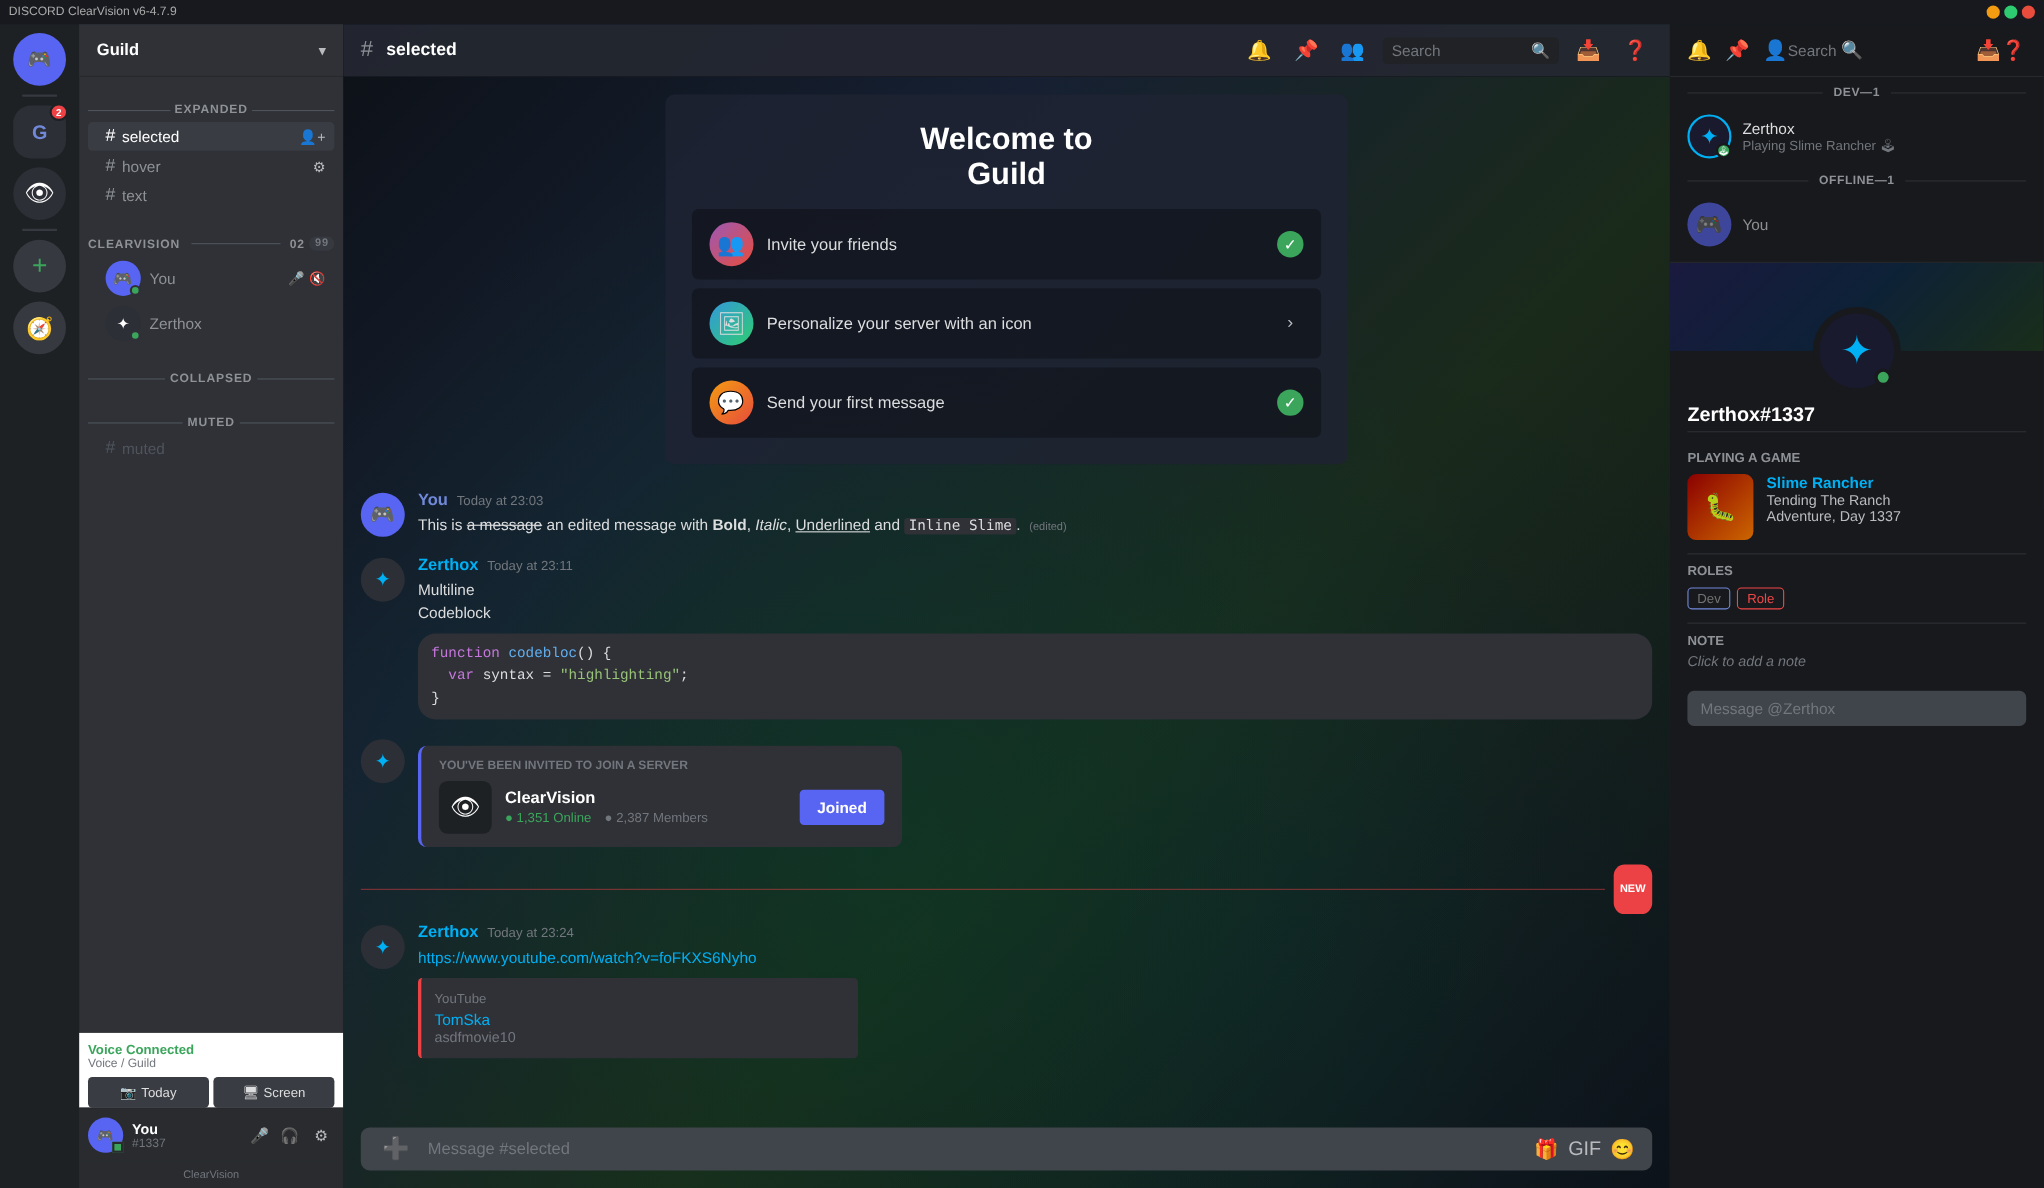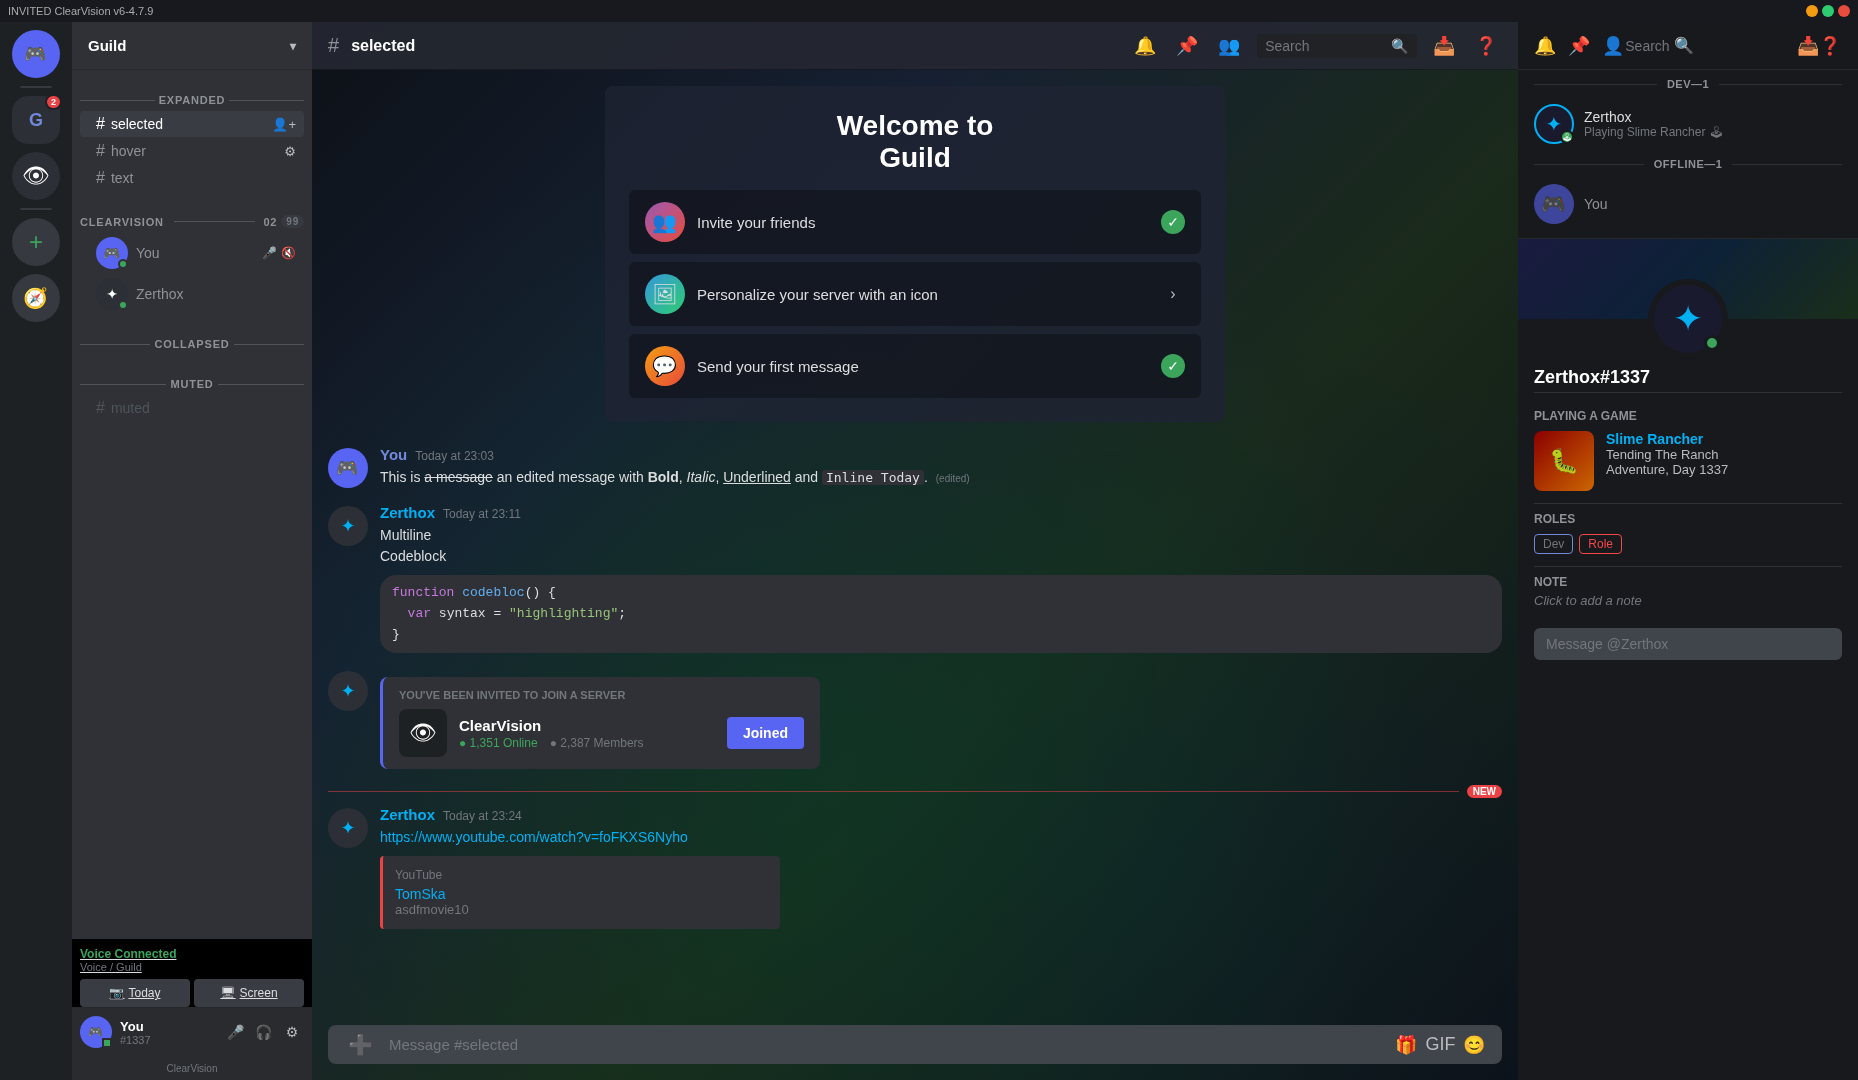--- a/index.html
+++ b/index.html
@@ -169,23 +169,22 @@
     .member-avatar .status-dot {
       position: absolute; bottom: 0; right: 0;
       width: 10px; height: 10px; border-radius: 50%;
       border: 2px solid #2f3136;
     }
     .status-dot.online { background: #3ba55c; }
     .member-item .mute-icons { margin-left: auto; display: flex; gap: 4px; color: #4f545c; font-size: 12px; }
 
     
     #voice-panel {
-      background: #000000;
+      background: #ffffff;
       padding: 8px 8px 0 8px;
-      text-decoration: underline;
     }
     .voice-status {
       font-size: 12px; color: #3ba55c; font-weight: bold;
     }
     .voice-location {
       font-size: 11px; color: #72767d;
     }
     .voice-controls {
       display: flex; gap: 4px; margin-top: 6px;
     }
@@ -392,21 +391,21 @@
     .invite-join-btn {
       margin-left: auto;
       background: #5865f2; color: #fff;
       border: none; border-radius: 4px;
       padding: 8px 16px; font-size: 14px; font-weight: bold;
       cursor: pointer;
     }
     .new-badge {
       background: #ed4245; color: #fff;
       font-size: 10px; font-weight: bold;
-      border-radius: 10px; padding: 1px 6px;
+      border-radius: 10px; padding: 17px 6px;
       margin-left: auto;
     }
     .new-divider {
       display: flex; align-items: center; gap: 8px; margin: 8px 0;
     }
     .new-divider-line { flex: 1; height: 1px; background: #ed4245; opacity: 0.5; }
     .yt-embed {
       background: #2f3136;
       border-radius: 4px;
       padding: 12px;
@@ -580,21 +579,21 @@
     .muted-item {
       display: flex; align-items: center; gap: 6px;
       padding: 4px 8px 4px 16px; margin: 1px 8px;
       border-radius: 4px; color: #4f545c; font-size: 14px; cursor: pointer;
     }
   </style>
 </head>
 <body>
 
 <div id="titlebar">
-  <span style="font-size:11px;color:#aaa;">INVITED ClearVision v6-4.7.9</span>
+  <span style="font-size:11px;color:#aaa;">DISCORD ClearVision v6-4.7.9</span>
   <div class="title-text"></div>
   <div class="win-controls">
     <div class="win-btn min"></div>
     <div class="win-btn max"></div>
     <div class="win-btn close"></div>
   </div>
 </div>
 
 <div id="app">
 
@@ -782,21 +781,21 @@
       <div class="message-group">
         <div class="msg-avatar">
           <span>🎮</span>
         </div>
         <div class="msg-content">
           <div class="msg-header">
             <span class="msg-username you-name">You</span>
             <span class="msg-timestamp">Today at 23:03</span>
           </div>
           <div class="msg-text">
-            This is <span class="strikethrough">a message</span> an edited message with <span class="bold">Bold</span>, <span class="italic">Italic</span>, <span class="underline">Underlined</span> and <span class="inline-code">Inline Today</span>. <span class="edited">(edited)</span>
+            This is <span class="strikethrough">a message</span> an edited message with <span class="bold">Bold</span>, <span class="italic">Italic</span>, <span class="underline">Underlined</span> and <span class="inline-code">Inline Slime</span>. <span class="edited">(edited)</span>
           </div>
         </div>
       </div>
 
       <div class="message-group">
         <div class="msg-avatar zerthox-av">
           <span style="font-size:18px;color:#00b0f4;">✦</span>
         </div>
         <div class="msg-content">
           <div class="msg-header">

